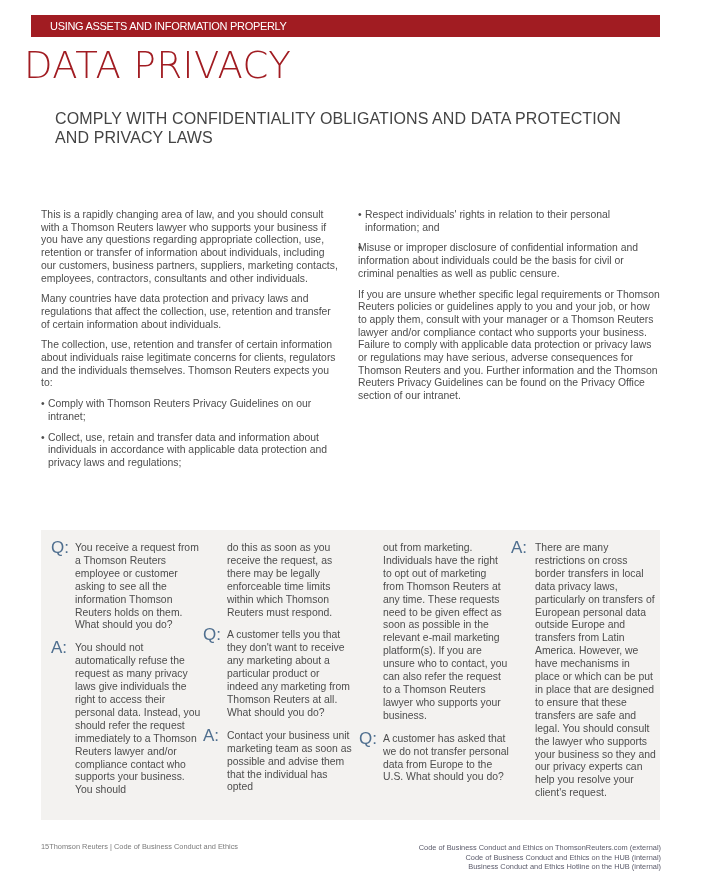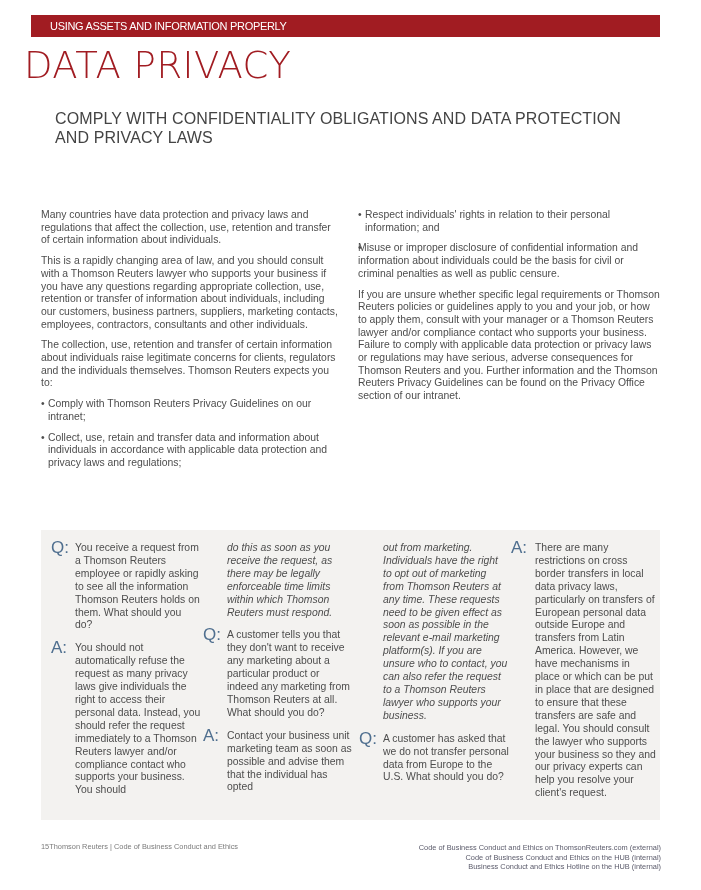--- a/index.html
+++ b/index.html
@@ -36,21 +36,21 @@
       background: #f3f2f0;
     }
     .qa-col {
       position: absolute; top: 12px; font-size: 10.4px; line-height: 12.9px; color: #4d4d4d;
     }
     .qa-item { position: relative; padding-left: 24px; margin-bottom: 10px; }
     .qa-item .mark {
       position: absolute; left: 0; top: -3px; font-size: 17px; line-height: 18px;
       color: #4f6f8f; font-weight: normal;
     }
-    .qa-item.cont { padding-left: 24px; font-style: italic; }
+    .qa-item.cont { padding-left: 24px; }
     .qa-c1 { left: 10px; width: 150px; }
     .qa-c2 { left: 162px; width: 150px; }
     .qa-c3 { left: 318px; width: 150px; }
     .qa-c4 { left: 470px; width: 145px; }
 
     .footer-left {
       position: absolute; left: 41px; top: 842px; font-size: 7.4px; color: #7a7a7a;
     }
     .footer-right {
       position: absolute; right: 40px; top: 843px; text-align: right; font-size: 7.4px;
@@ -59,22 +59,22 @@
     .footer-right a { color: #5a5a6a; text-decoration: none; display: block; margin-left: 36px; }
   </style>
 </head>
 <body>
 
 <div class="banner">USING ASSETS AND INFORMATION PROPERLY</div>
 <h1 class="title">DATA PRIVACY</h1>
 <h2 class="subtitle">COMPLY WITH CONFIDENTIALITY OBLIGATIONS AND DATA PROTECTION AND PRIVACY LAWS</h2>
 
 <div class="col col-left">
+  <p>This is a rapidly changing area of law, and you should consult with a Thomson Reuters lawyer who supports your business if you have any questions regarding appropriate collection, use, retention or transfer of information about individuals, including our customers, business partners, suppliers, marketing contacts, employees, contractors, consultants and other individuals.</p>
   <p>Many countries have data protection and privacy laws and regulations that affect the collection, use, retention and transfer of certain information about individuals.</p>
-  <p>This is a rapidly changing area of law, and you should consult with a Thomson Reuters lawyer who supports your business if you have any questions regarding appropriate collection, use, retention or transfer of information about individuals, including our customers, business partners, suppliers, marketing contacts, employees, contractors, consultants and other individuals.</p>
   <p>The collection, use, retention and transfer of certain information about individuals raise legitimate concerns for clients, regulators and the individuals themselves. Thomson Reuters expects you to:</p>
   <ul>
     <li>
       <span class="bullet">•</span>
       <span>Comply with Thomson Reuters Privacy Guidelines on our intranet;</span>
     </li>
     <li>
       <span class="bullet">•</span>
       <span>Collect, use, retain and transfer data and information about individuals in accordance with applicable data protection and privacy laws and regulations;</span>
     </li>
@@ -92,21 +92,21 @@
     </li>
   </ul>
   <p>Misuse or improper disclosure of confidential information and information about individuals could be the basis for civil or criminal penalties as well as public censure.</p>
   <p>If you are unsure whether specific legal requirements or Thomson Reuters policies or guidelines apply to you and your job, or how to apply them, consult with your manager or a Thomson Reuters lawyer and/or compliance contact who supports your business. Failure to comply with applicable data protection or privacy laws or regulations may have serious, adverse consequences for Thomson Reuters and you. Further information and the Thomson Reuters Privacy Guidelines can be found on the Privacy Office section of our intranet.</p>
 </div>
 
 <div class="qa-box">
   <div class="qa-col qa-c1">
     <div class="qa-item">
       <span class="mark">Q:</span>
-      <span>You receive a request from a Thomson Reuters employee or rapidly asking to see all the information Thomson Reuters holds on them. What should you do?</span>
+      <span>You receive a request from a Thomson Reuters employee or customer asking to see all the information Thomson Reuters holds on them. What should you do?</span>
     </div>
     <div class="qa-item">
       <span class="mark">A:</span>
       <span>You should not automatically refuse the request as many privacy laws give individuals the right to access their personal data. Instead, you should refer the request immediately to a Thomson Reuters lawyer and/or compliance contact who supports your business. You should</span>
     </div>
   </div>
 
   <div class="qa-col qa-c2">
     <div class="qa-item cont">
       <span>do this as soon as you receive the request, as there may be legally enforceable time limits within which Thomson Reuters must respond.</span>

